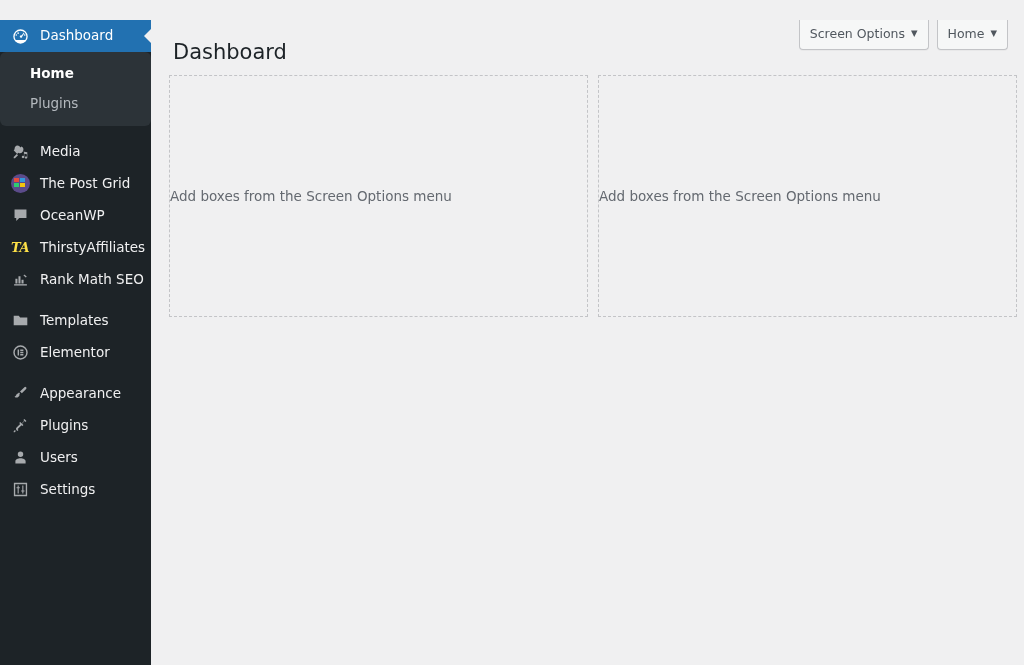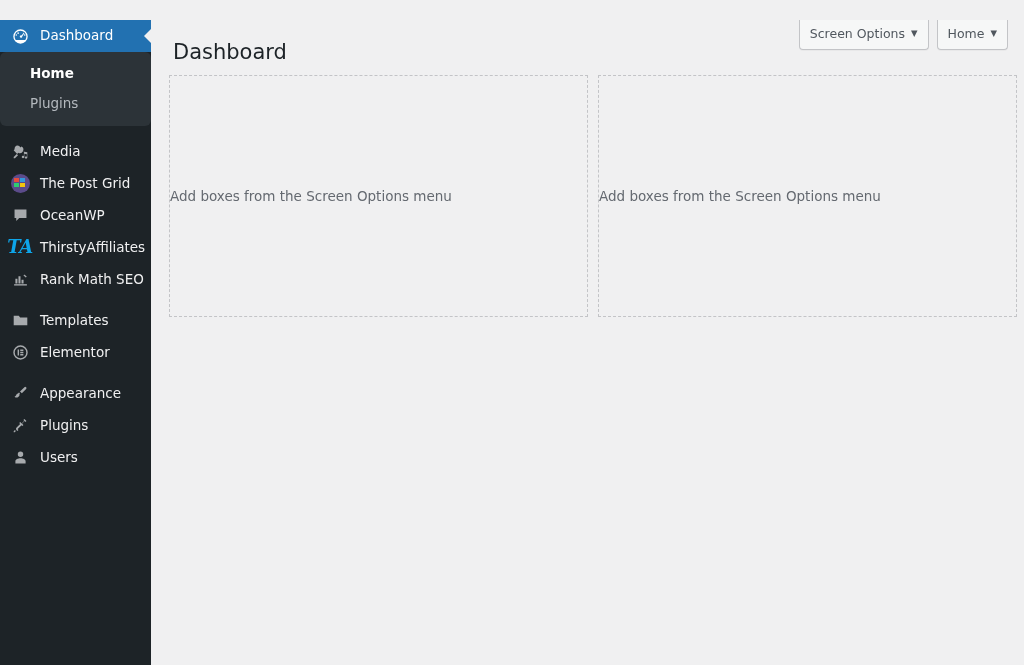--- a/index.html
+++ b/index.html
@@ -80,21 +80,21 @@
     width:19px; height:19px; border-radius:50%;
     background:#5b4b8a;
     position:relative; overflow:hidden;
   }
   .icon-postgrid i {
     position:absolute; display:block; width:5px; height:4px;
   }
   .icon-ta {
     font-family:"DejaVu Serif", serif;
     font-weight:bold; font-style:italic;
-    font-size:18px; color:#0ea5e9; letter-spacing:-0.5px;
+    font-size:13px; color:#fde047; letter-spacing:-0.5px;
   }
 
   
   #main { position:absolute; left:151px; top:0; right:0; bottom:0; background:#f0f0f1; }
 
   #screen-meta {
     position:absolute; top:0; right:16px;
     display:flex; gap:8px; align-items:flex-start;
   }
   .meta-btn {
@@ -252,20 +252,29 @@
     <div class="menu-item">
       <span class="mi-icon">
         <svg class="ic" width="17" height="17" viewBox="0 0 20 20" fill="currentColor">
           <path d="M10 3a3.2 3.2 0 100 6.4A3.2 3.2 0 0010 3zm0 7.8c-3 0-6 1.5-6 3.3V17h12v-2.9c0-1.8-3-3.3-6-3.3z"></path>
         </svg>
       </span>
       <span class="mi-label">Users</span>
     </div>
 
 
+    <div class="menu-item">
+      <span class="mi-icon">
+        <svg class="ic" width="17" height="17" viewBox="0 0 20 20" fill="currentColor">
+          <path d="M3 3h14v14H3z" fill="none" stroke="currentColor" stroke-width="1.6"></path>
+          <path d="M6.6 5.4h1.3v9.2H6.6zM5.3 7.3h3.9v1.3H5.3zM12.1 5.4h1.3v9.2h-1.3zM10.8 11.1h3.9v1.3h-3.9z"></path>
+        </svg>
+      </span>
+      <span class="mi-label">Settings</span>
+    </div>
 
   </nav>
 
   <main id="main">
 
     <div id="screen-meta">
       <button class="meta-btn">
         <span>Screen Options</span>
         <span class="caret">▼</span>
       </button>

